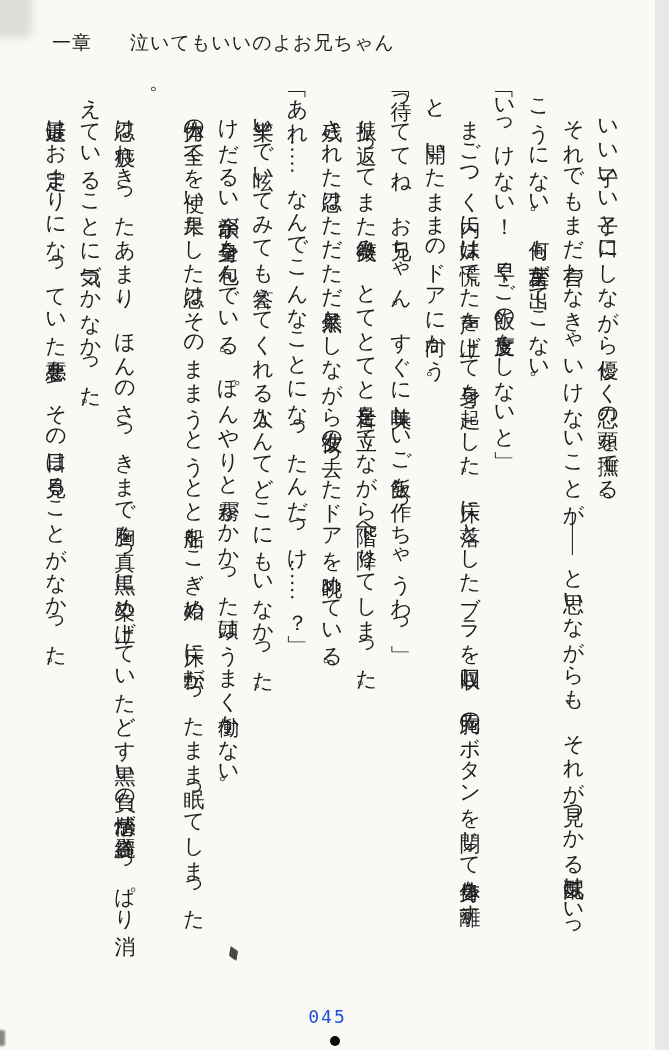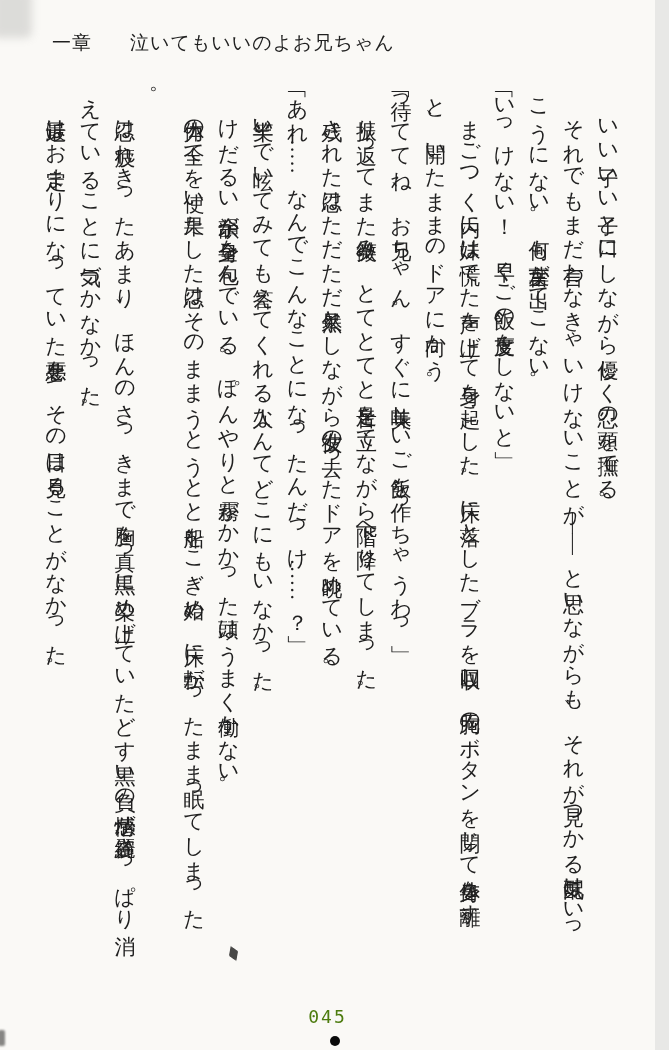--- a/index.html
+++ b/index.html
@@ -53,21 +53,21 @@
   
   .page-number {
     position: absolute;
     left: 0;
     right: 0;
     top: 1006px;
     text-align: center;
     font-family: "DejaVu Sans Mono", "Liberation Mono", monospace;
     font-size: 18px;
     letter-spacing: 2px;
-    color: #4d7c0f;
+    color: #1d4ed8;
   }
   .page-dot {
     position: absolute;
     left: 330px;
     top: 1036px;
     width: 10px;
     height: 10px;
     border-radius: 50%;
     background: #0a0a0a;
   }

